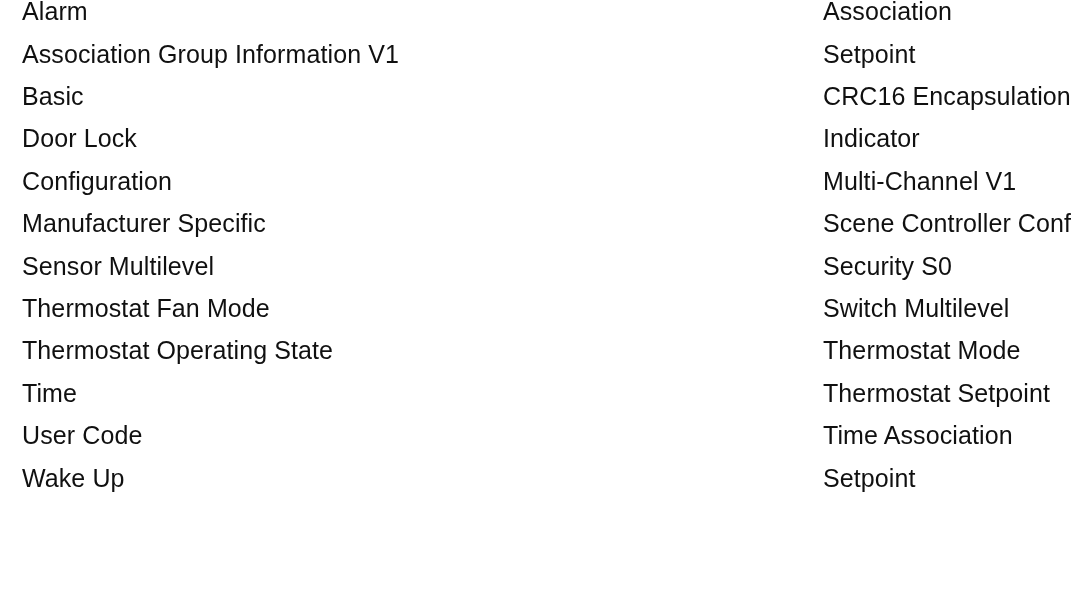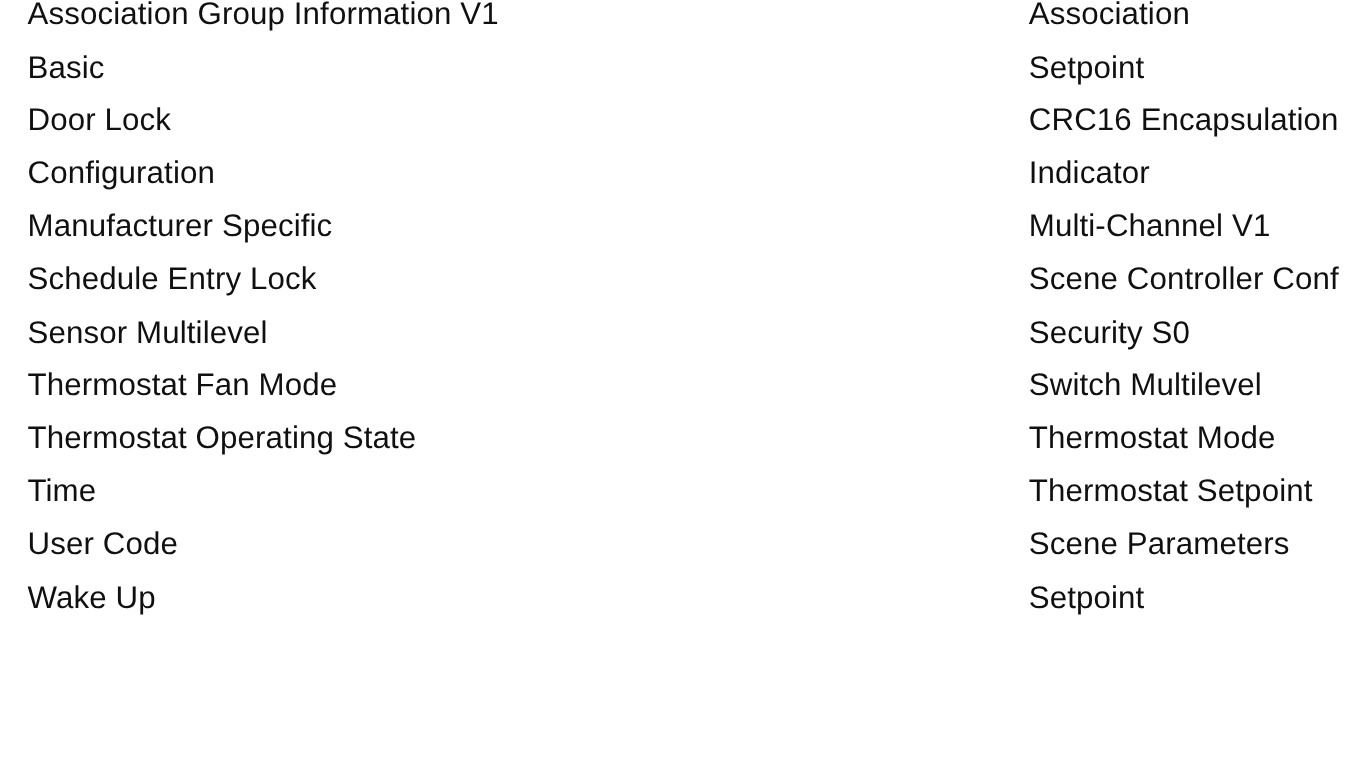--- a/index.html
+++ b/index.html
@@ -64,38 +64,37 @@
 <div class="page">
   <div class="columns">
 
     <div class="col col-left">
       <span class="cc-item">Alarm</span>
       <span class="cc-item">Association Group Information V1</span>
       <span class="cc-item">Basic</span>
       <span class="cc-item">Door Lock</span>
       <span class="cc-item">Configuration</span>
       <span class="cc-item">Manufacturer Specific</span>
-      <span class="cc-item">Schedule Entry Lock</span>
       <span class="cc-item">Sensor Multilevel</span>
       <span class="cc-item">Thermostat Fan Mode</span>
       <span class="cc-item">Thermostat Operating State</span>
       <span class="cc-item">Time</span>
       <span class="cc-item">User Code</span>
       <span class="cc-item">Wake Up</span>
     </div>
 
     <div class="col col-right">
       <span class="cc-item">Association</span>
       <span class="cc-item">Setpoint</span>
       <span class="cc-item">CRC16 Encapsulation</span>
       <span class="cc-item">Indicator</span>
       <span class="cc-item">Multi-Channel V1</span>
       <span class="cc-item">Scene Controller Conf</span>
       <span class="cc-item">Security S0</span>
       <span class="cc-item">Switch Multilevel</span>
       <span class="cc-item">Thermostat Mode</span>
       <span class="cc-item">Thermostat Setpoint</span>
-      <span class="cc-item">Scene Parameters</span>
+      <span class="cc-item">Time Association</span>
       <span class="cc-item">Setpoint</span>
     </div>
 
   </div>
 </div>
 
 </body></html>

